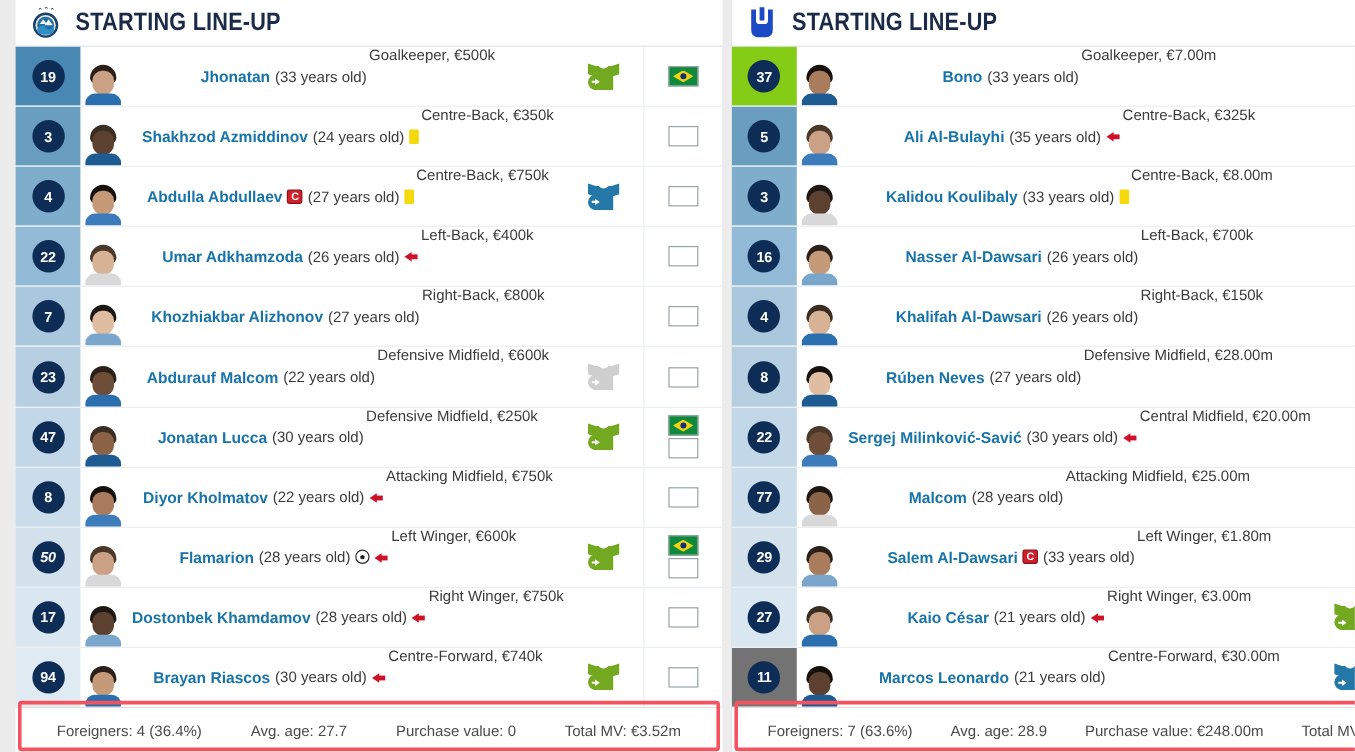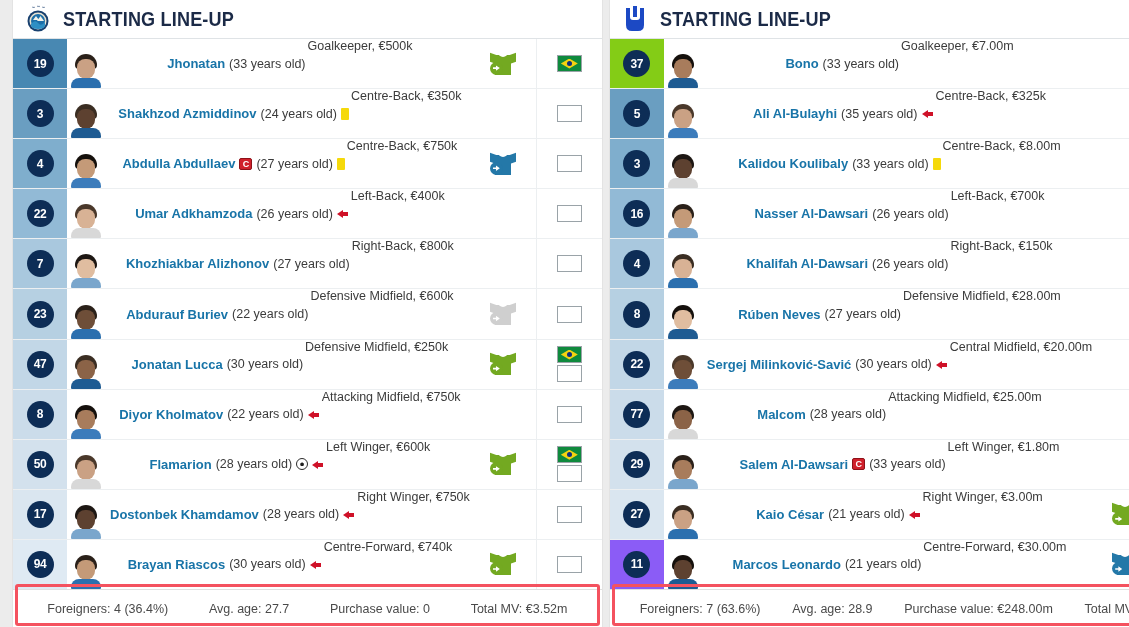--- a/index.html
+++ b/index.html
@@ -381,21 +381,21 @@
           </div>
           <div class="photo-cell">
             <span class="photo">
               <i class="hair" style="background:#2a2019"></i>
               <i class="face" style="background:#6e4e38"></i>
               <i class="body" style="background:#2b6fae"></i>
             </span>
           </div>
           <div class="info">
             <div class="line1">
-              <a class="pname">Abdurauf Buriev</a>
+              <a class="pname">Abdurauf Malcom</a>
               <span class="page-age">(22 years old)</span>
             </div>
             <div class="line2">Defensive Midfield, €600k</div>
           </div>
           <div class="sub-cell">
             <span class="jersey sub-unused">
               <i class="sl"></i>
               <i class="sr"></i>
               <i class="torso"></i>
               <i class="collar"></i>
@@ -459,21 +459,21 @@
               <span class="arrow-out"></span>
             </div>
             <div class="line2">Attacking Midfield, €750k</div>
           </div>
           <div class="sub-cell"></div>
           <div class="flag-cell">
             <span class="flag"><i style="top: 0px; height: 33.3%; left: 0px; width: 100%; background: rgb(30, 176, 224);"></i><i style="top: 33.3%; height: 33.4%; left: 0px; width: 100%; background: rgb(255, 255, 255);"></i><i style="top: 66.7%; height: 33.3%; left: 0px; width: 100%; background: rgb(24, 163, 71);"></i></span>
           </div>
         </div>
         <div class="row">
-          <div class="shirt-no" style="background: rgb(211, 225, 237);">
+          <div class="shirt-no" style="background: rgb(211, 225, 237); font-style: italic;">
             <span class="badge">50</span>
           </div>
           <div class="photo-cell">
             <span class="photo">
               <i class="hair" style="background:#4a382a"></i>
               <i class="face" style="background:#caa184"></i>
               <i class="body" style="background:#d8d8d8"></i>
             </span>
           </div>
           <div class="info">
@@ -839,21 +839,21 @@
             </span>
           </div>
           <div class="flag-cell">
             <span class="flag" style="background: rgb(15, 138, 61);">
               <i style="position: absolute; left: 3px; top: 2.5px; width: 17px; height: 10px; background: rgb(245, 210, 17); transform: rotate(0deg); clip-path: polygon(50% 0px, 100% 50%, 50% 100%, 0px 50%);"></i>
               <i style="position: absolute; left: 9px; top: 5px; width: 5px; height: 5px; border-radius: 50%; background: rgb(16, 48, 126);"></i>
             </span>
           </div>
         </div>
         <div class="row">
-          <div class="shirt-no" style="background: #8b5cf6;">
+          <div class="shirt-no" style="background: #737373;">
             <span class="badge">11</span>
           </div>
           <div class="photo-cell">
             <span class="photo">
               <i class="hair" style="background:#15100c"></i>
               <i class="face" style="background:#5d4130"></i>
               <i class="body" style="background:#1e5b92"></i>
             </span>
           </div>
           <div class="info">

